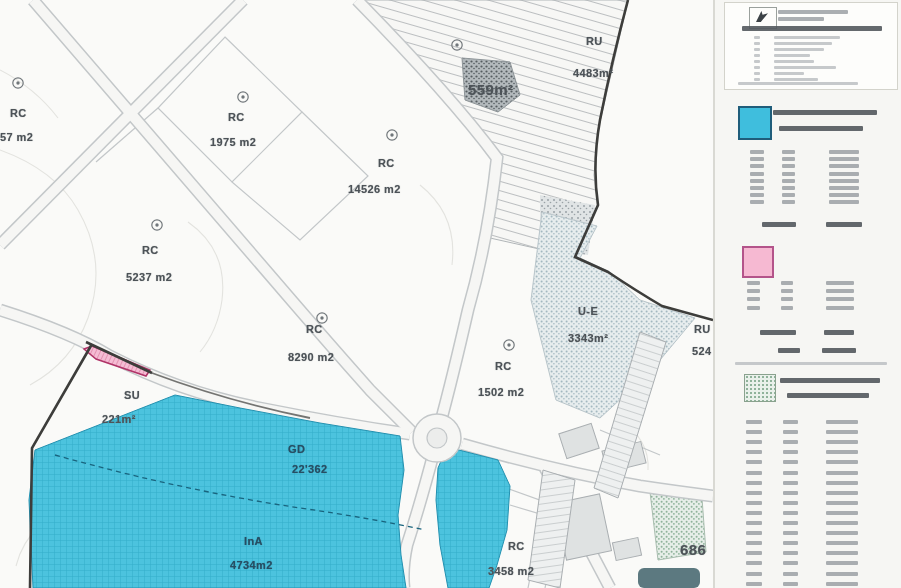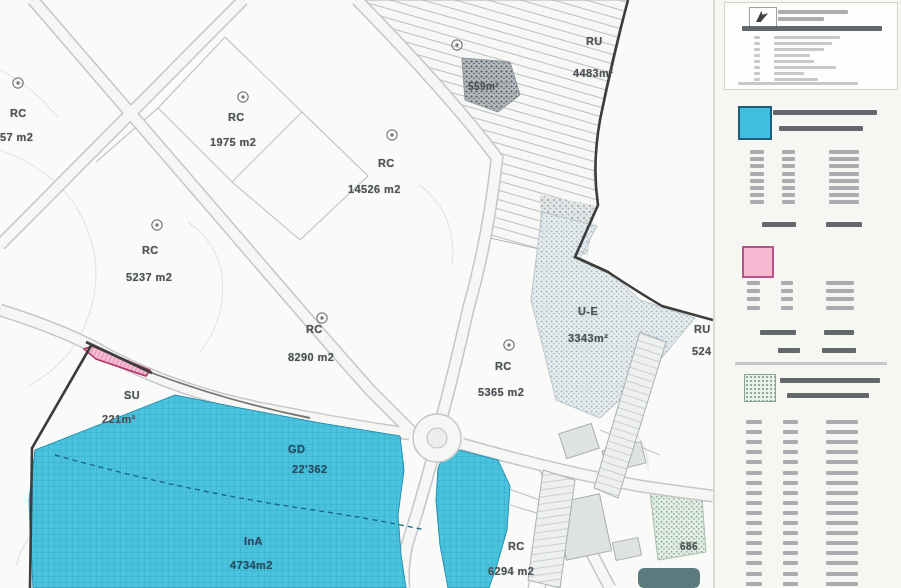--- a/index.html
+++ b/index.html
@@ -3,21 +3,21 @@
 <meta charset="utf-8">
 <style>
   html,body{margin:0;padding:0;background:#e9e9e5;}
   .stage{position:relative;width:901px;height:588px;background:#f4f4f1;overflow:hidden;
          font-family:"Liberation Sans",sans-serif;box-shadow:inset 0 0 14px rgba(120,120,110,.25);}
   .map{position:absolute;left:0;top:0;width:713px;height:588px;background:#fafaf8;}
   .map svg{position:absolute;left:0;top:0;}
   .mlabel{position:absolute;font-weight:700;color:#4d5358;font-size:11px;letter-spacing:.4px;
           text-shadow:0 0 1px rgba(77,83,88,.55);white-space:nowrap;line-height:1;
           filter:blur(.3px);}
-  .mlabel.small{font-size:10px;}
+  .mlabel.small{font-size:15px;}
   .mlabel.on-cyan{color:#274e63;text-shadow:0 0 1px rgba(30,70,90,.6);}
   .panel{position:absolute;left:713px;top:0;width:188px;height:588px;background:#f6f6f3;
          border-left:2px solid #d9d9d3;}
   .hbox{position:absolute;left:9px;top:2px;width:172px;height:86px;background:#fdfdfb;
         border:1px solid #d3d3cb;}
   .nicon{position:absolute;left:33px;top:6px;width:26px;height:20px;background:#fdfdfb;
          border:1px solid #9aa09c;}
   .nicon:before{content:"";position:absolute;left:6px;top:3px;width:12px;height:11px;
          background:#3c4246;clip-path:polygon(0 100%,45% 0,55% 35%,100% 20%,40% 100%);}
   .bar{position:absolute;height:4px;background:#979ca0;opacity:.8;border-radius:1px;filter:blur(.4px);}
@@ -190,23 +190,23 @@
     <div class="mlabel" style="left:0px;top:132px">57 m2</div>
     <div class="mlabel" style="left:228px;top:112px">RC</div>
     <div class="mlabel" style="left:210px;top:137px">1975 m2</div>
     <div class="mlabel" style="left:142px;top:245px">RC</div>
     <div class="mlabel" style="left:126px;top:272px">5237 m2</div>
     <div class="mlabel" style="left:378px;top:158px">RC</div>
     <div class="mlabel" style="left:348px;top:184px">14526 m2</div>
     <div class="mlabel" style="left:306px;top:324px">RC</div>
     <div class="mlabel" style="left:288px;top:352px">8290 m2</div>
     <div class="mlabel" style="left:495px;top:361px">RC</div>
-    <div class="mlabel" style="left:478px;top:387px">5365 m2</div>
+    <div class="mlabel" style="left:478px;top:387px">1502 m2</div>
     <div class="mlabel" style="left:508px;top:541px">RC</div>
-    <div class="mlabel" style="left:488px;top:566px">6294 m2</div>
+    <div class="mlabel" style="left:488px;top:566px">3458 m2</div>
     <div class="mlabel" style="left:586px;top:36px">RU</div>
     <div class="mlabel" style="left:573px;top:68px">4483m²</div>
     <div class="mlabel small" style="left:468px;top:82px">559m²</div>
     <div class="mlabel" style="left:578px;top:306px">U-E</div>
     <div class="mlabel" style="left:568px;top:333px">3343m²</div>
     <div class="mlabel" style="left:694px;top:324px">RU</div>
     <div class="mlabel" style="left:692px;top:346px">524</div>
     <div class="mlabel" style="left:124px;top:390px">SU</div>
     <div class="mlabel" style="left:102px;top:414px">221m²</div>
     <div class="mlabel on-cyan" style="left:288px;top:444px">GD</div>

